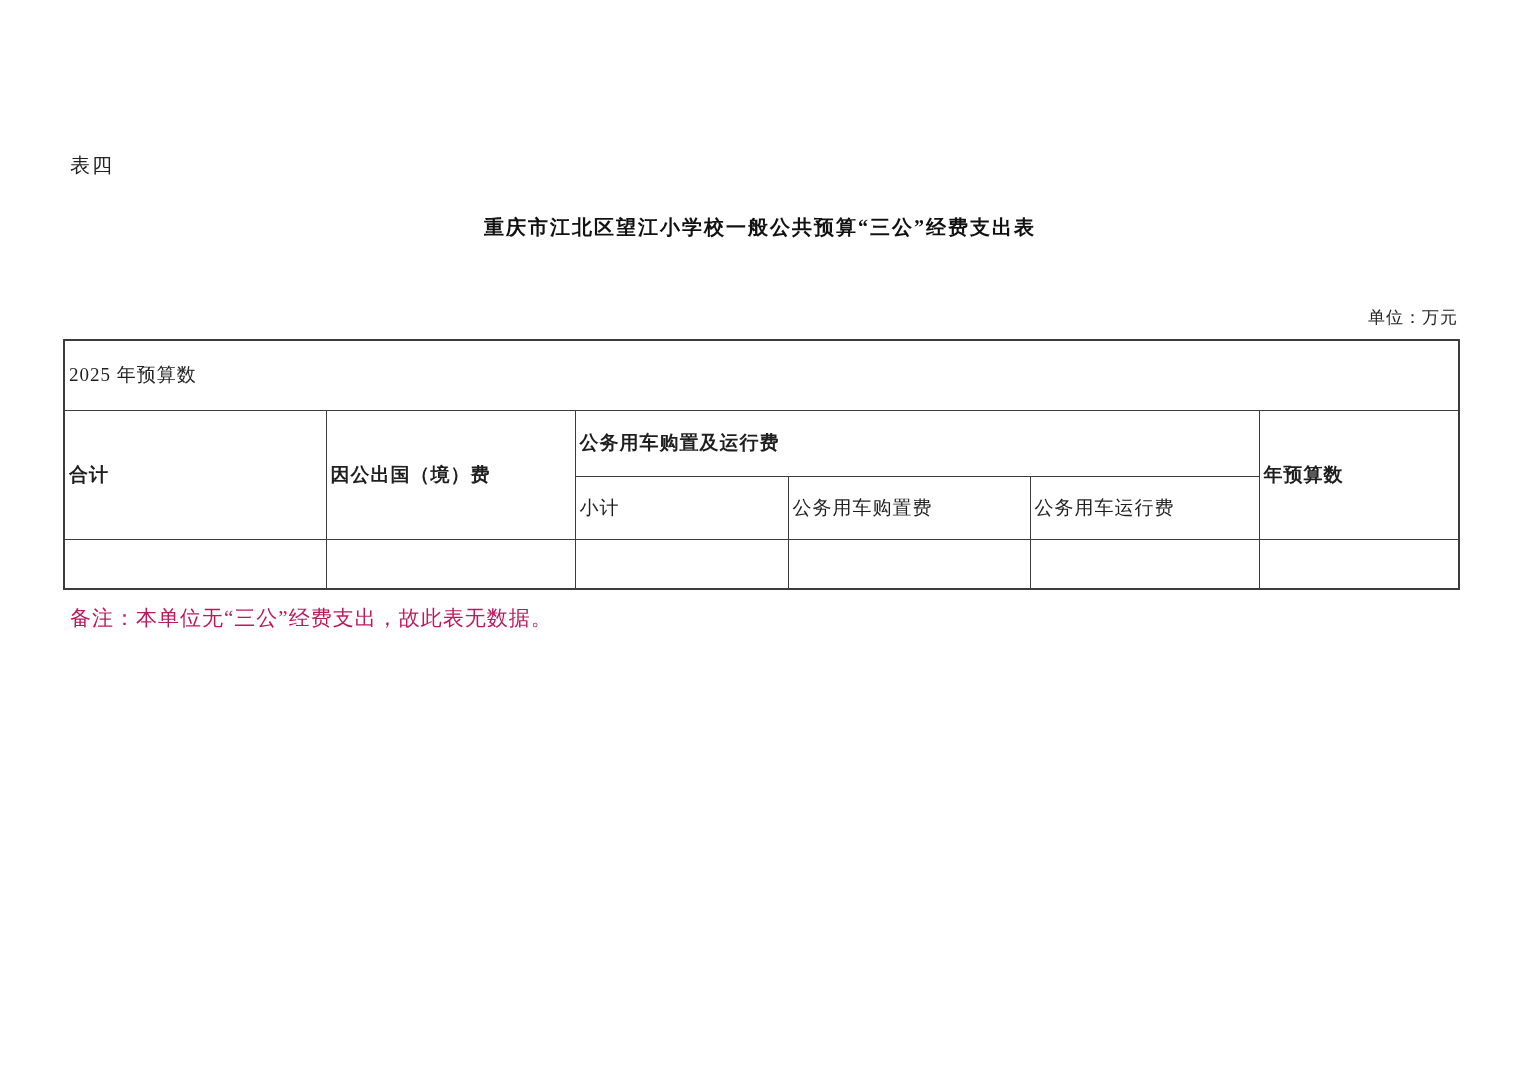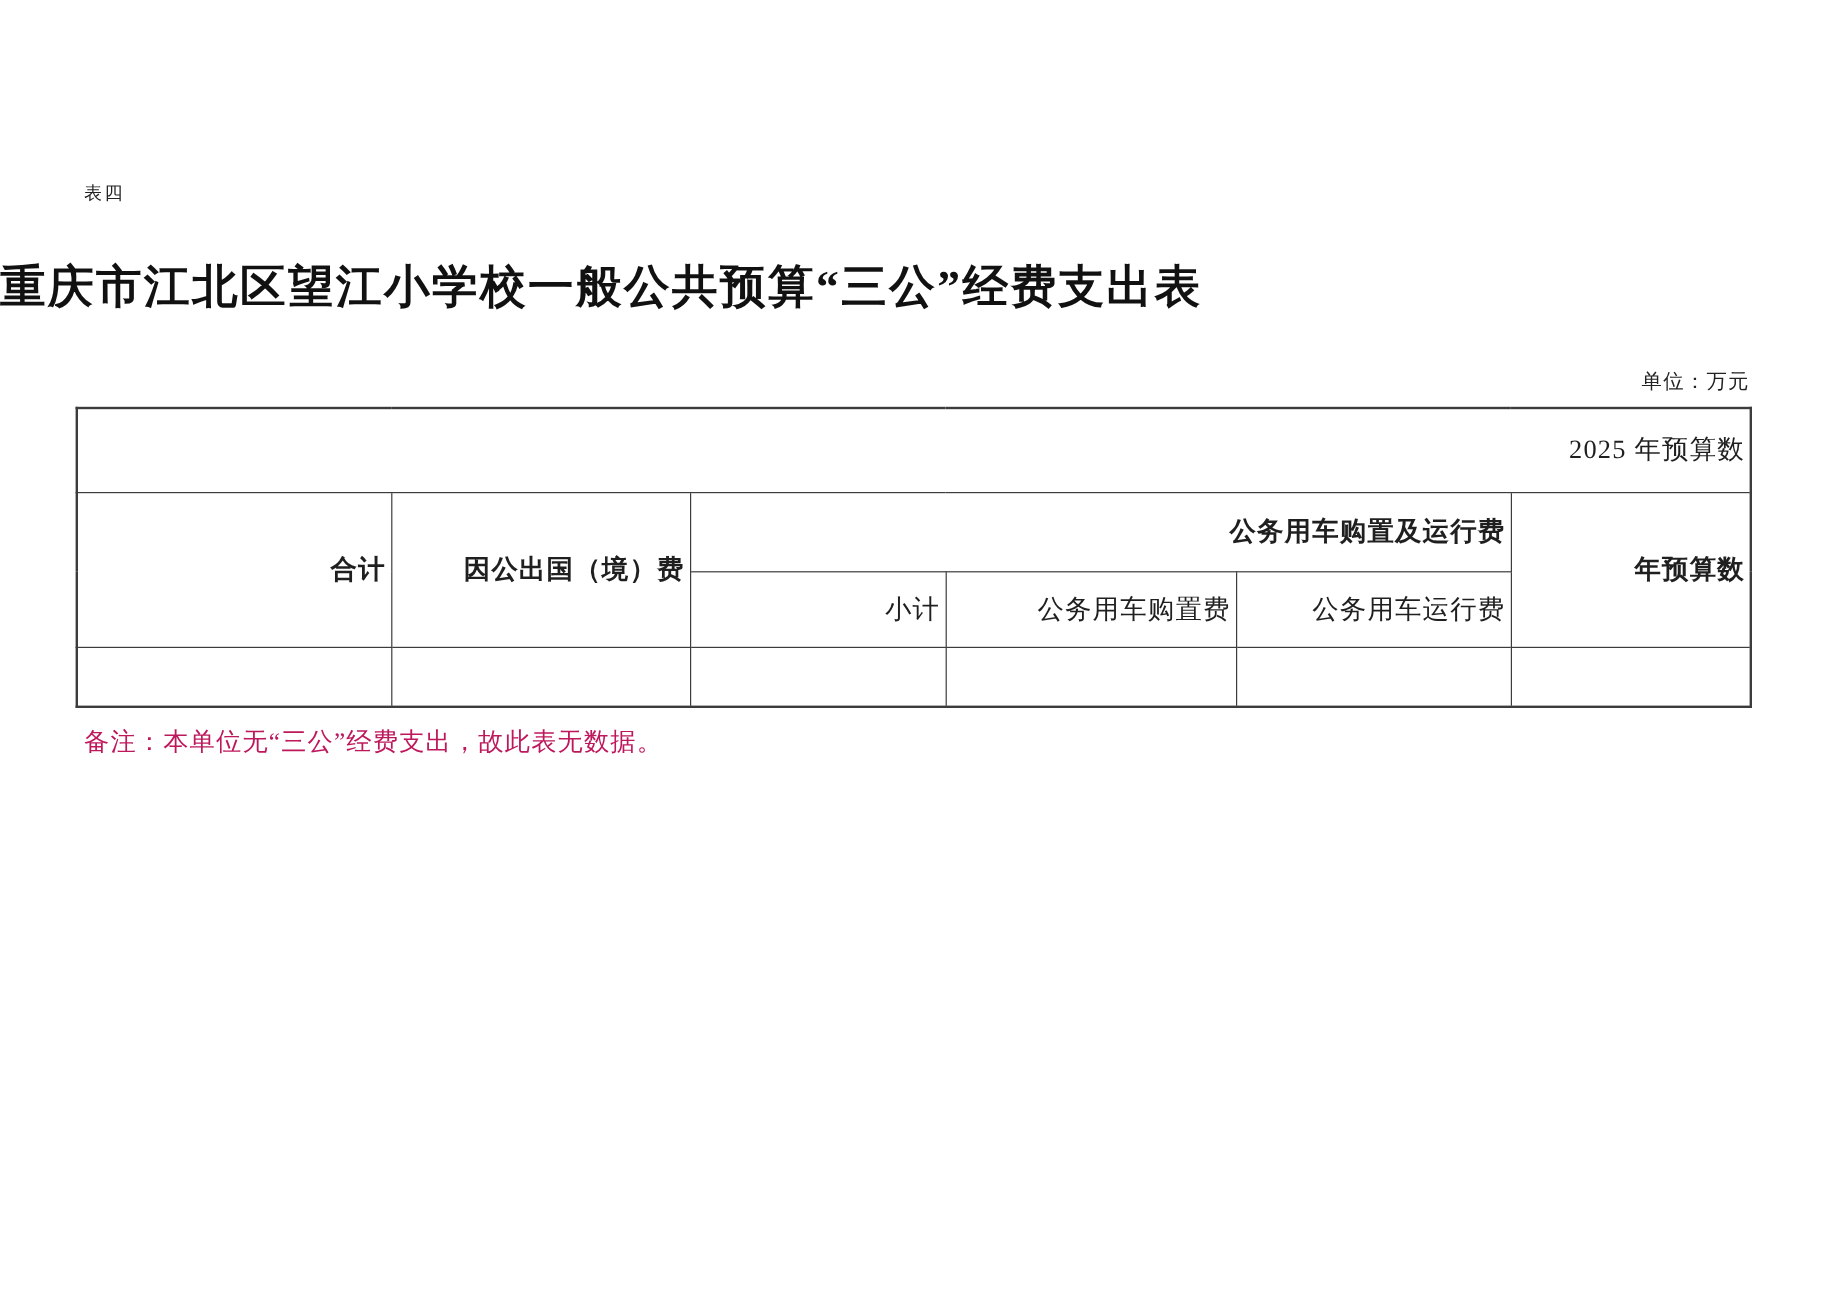--- a/index.html
+++ b/index.html
@@ -14,30 +14,31 @@
   .page {
     position: relative;
     width: 1520px;
     height: 1074px;
     background: #ffffff;
   }
   .table-label {
     position: absolute;
     left: 70px;
     top: 152px;
-    font-size: 15px;
+    font-size: 20px;
     letter-spacing: 2px;
     color: #222222;
   }
   .doc-title {
     position: absolute;
     left: 0;
     right: 0;
     top: 214px;
-    font-size: 38px;
+    text-align: center;
+    font-size: 20px;
     font-weight: bold;
     letter-spacing: 2px;
     color: #111111;
   }
   .unit-label {
     position: absolute;
     right: 62px;
     top: 306px;
     font-size: 17px;
     letter-spacing: 1px;
@@ -47,23 +48,23 @@
     position: absolute;
     left: 63px;
     top: 339px;
     width: 1395px;
     border-collapse: collapse;
     table-layout: fixed;
     border: 2px solid #3c3c3c;
   }
   table.budget td {
     border: 1.5px solid #3c3c3c;
-    text-align: right;
+    text-align: left;
     vertical-align: middle;
-    font-size: 22px;
+    font-size: 19px;
     letter-spacing: 1px;
     color: #1f1f1f;
     padding: 0 4px;
   }
   tr.row-year td    { height: 70px; }
   tr.row-group td   { height: 66px; font-weight: bold; }
   tr.row-sub td     { height: 63px; margin-left: 40px; }
   tr.row-data td    { height: 50px; }
   .note {
     position: absolute;

